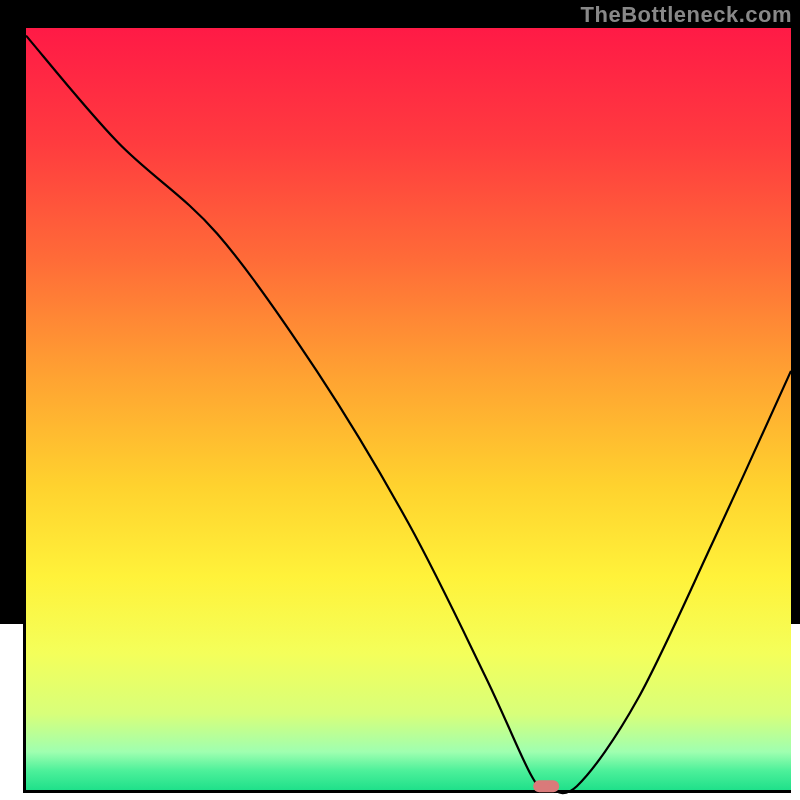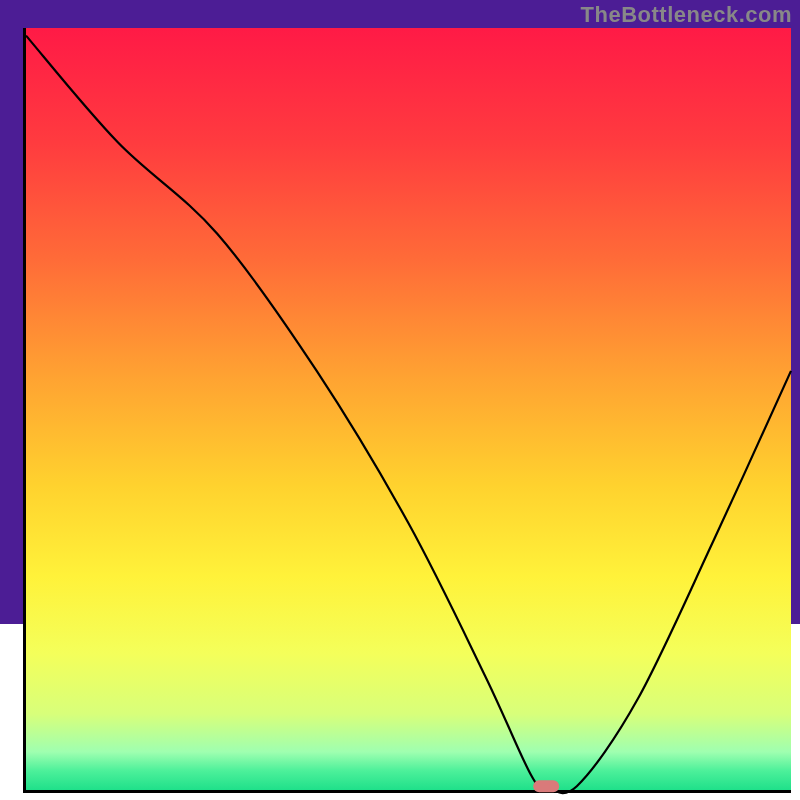--- a/index.html
+++ b/index.html
@@ -7,21 +7,21 @@
     padding: 0;
     width: 800px;
     height: 800px;
     overflow: hidden;
     font-family: Arial, Helvetica, sans-serif;
   }
   .chart-wrap {
     position: relative;
     width: 800px;
     height: 624px;
-    background: #4c1d95;
+    background: #000000;
   }
   .watermark {
     position: absolute;
     top: 2px;
     right: 8px;
     font-size: 22px;
     font-weight: bold;
     color: #888888;
     letter-spacing: 0.5px;
   }

